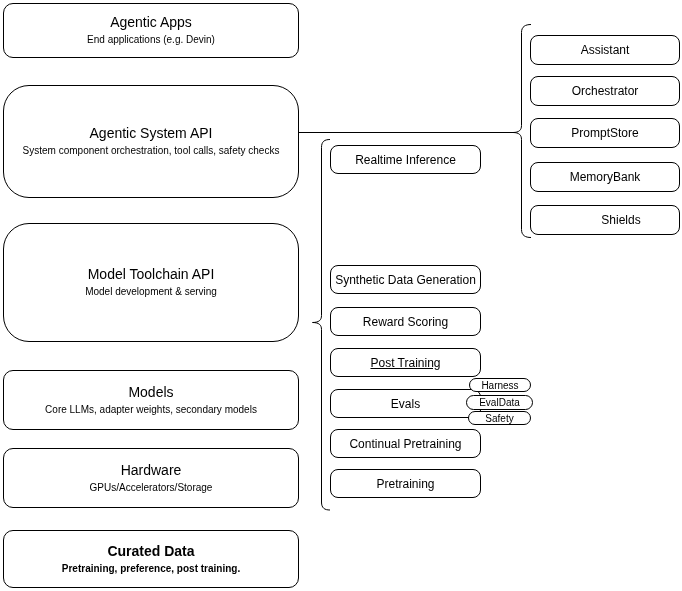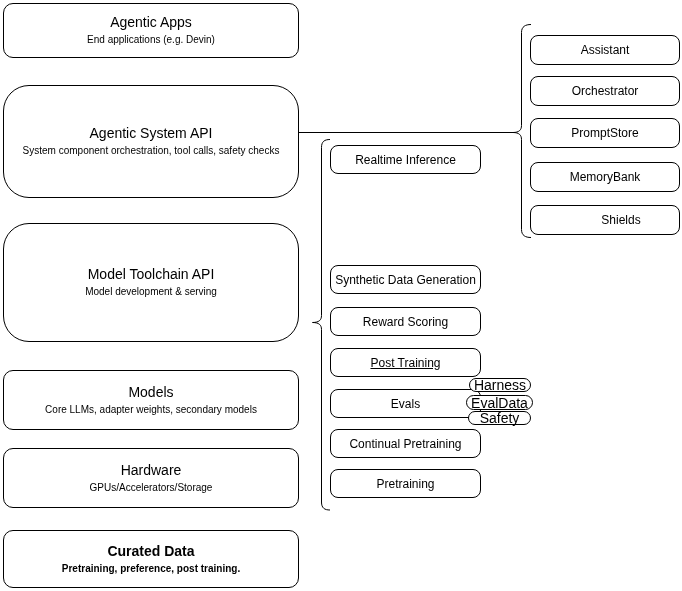--- a/index.html
+++ b/index.html
@@ -14,21 +14,21 @@
     align-items:center; justify-content:center; text-align:center; z-index:1;
   }
   .lnode { left:3px; width:296px; border-radius:10px; }
   .lnode.big { border-radius:26px; }
   .node-title { font-size:14px; line-height:15px; }
   .node-subtitle { font-size:10px; line-height:13px; margin-top:3px; }
   .mnode { left:330px; width:151px; height:29px; border-radius:8px; font-size:12px; z-index:1; }
   .rnode { left:530px; width:150px; height:30px; border-radius:8px; border-width:1.5px; font-size:12px; }
   .pill {
     position:absolute; background:#ffffff; border:1px solid #000; box-sizing:border-box;
-    border-radius:9px; font-size:14px; display:flex; align-items:center;
+    border-radius:9px; font-size:10px; display:flex; align-items:center;
     justify-content:center; text-align:center; z-index:3;
   }
 </style>
 </head>
 <body>
 
 <div class="canvas">
 
   <svg class="connector-layer" width="682" height="591" viewBox="0 0 682 591">
     <path d="M 299 132.5 H 513" stroke="#000" stroke-width="1" fill="none"></path>

